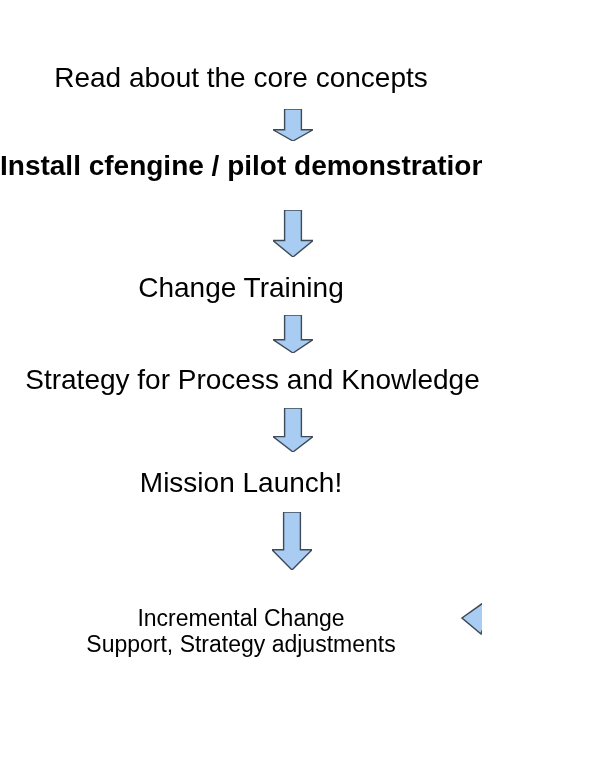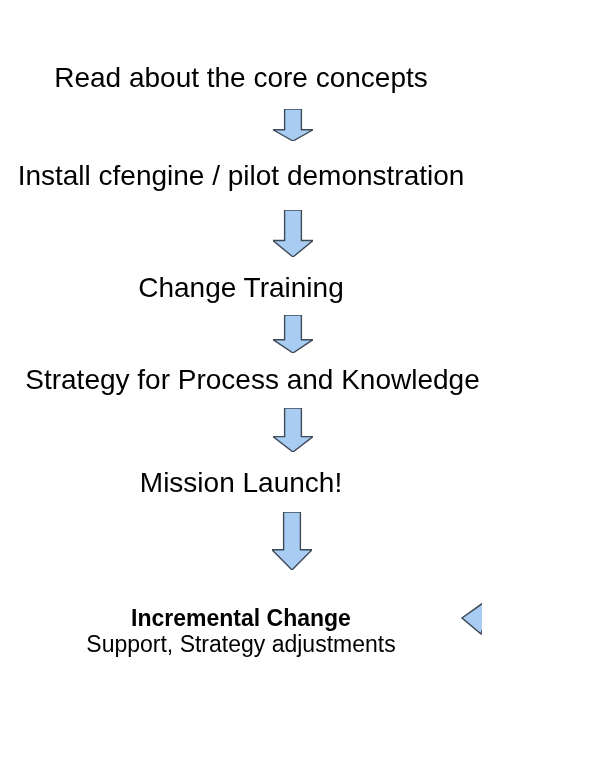--- a/index.html
+++ b/index.html
@@ -31,21 +31,21 @@
   }
   .final-block{
     position:absolute;
     left:0;right:0;
     top:605px;
     text-align:center;
     color:#000000;
     font-size:23px;
     line-height:26px;
   }
-  .final-title{font-weight:bold;}
+  .final-title{font-weight:normal;}
   .loop-arrow{
     position:absolute;
     left:459px;
     top:596px;
     width:78px;
     height:92px;
   }
   .loop-arrow path{
     stroke:#3e4a58;
     stroke-width:1.5;
@@ -56,21 +56,21 @@
 <body>
 
 <div class="slide">
 
   <div class="step-label" style="top:61px;">Read about the core concepts</div>
 
   <svg class="down-arrow" style="left:273px;top:109px;" width="40" height="32" viewBox="0 0 100 100" preserveAspectRatio="none">
     <polygon points="29,0 71,0 71,65 100,65 50,100 0,65 29,65" fill="#a9cdf2"></polygon>
   </svg>
 
-  <div class="step-label" style="top:159px;">Install cfengine / pilot demonstration</div>
+  <div class="step-label" style="top:149px;font-weight:bold;">Install cfengine / pilot demonstration</div>
 
   <svg class="down-arrow" style="left:273px;top:210px;" width="40" height="47" viewBox="0 0 100 100" preserveAspectRatio="none">
     <polygon points="29,0 71,0 71,65 100,65 50,100 0,65 29,65" fill="#a9cdf2"></polygon>
   </svg>
 
   <div class="step-label" style="top:271px;">Change Training</div>
 
   <svg class="down-arrow" style="left:273px;top:315px;" width="40" height="38" viewBox="0 0 100 100" preserveAspectRatio="none">
     <polygon points="29,0 71,0 71,65 100,65 50,100 0,65 29,65" fill="#a9cdf2"></polygon>
   </svg>

